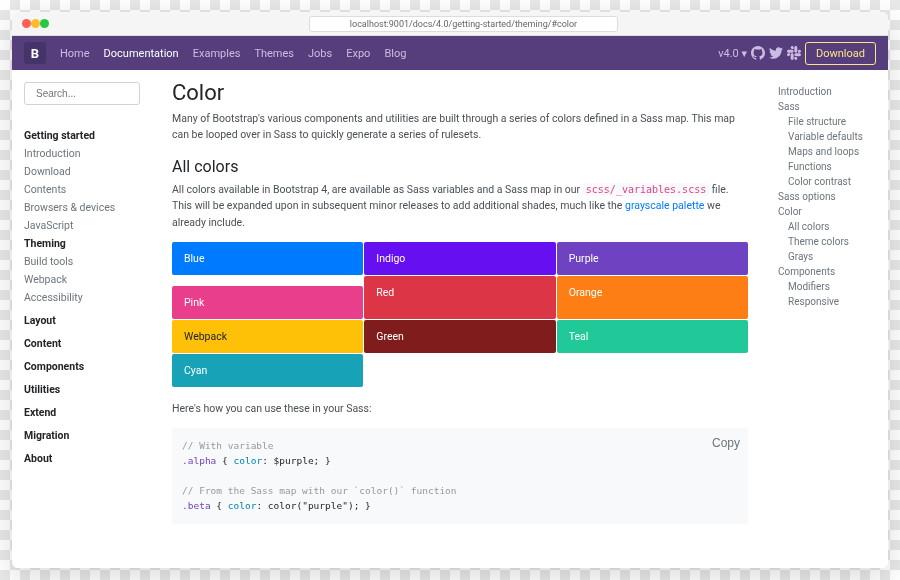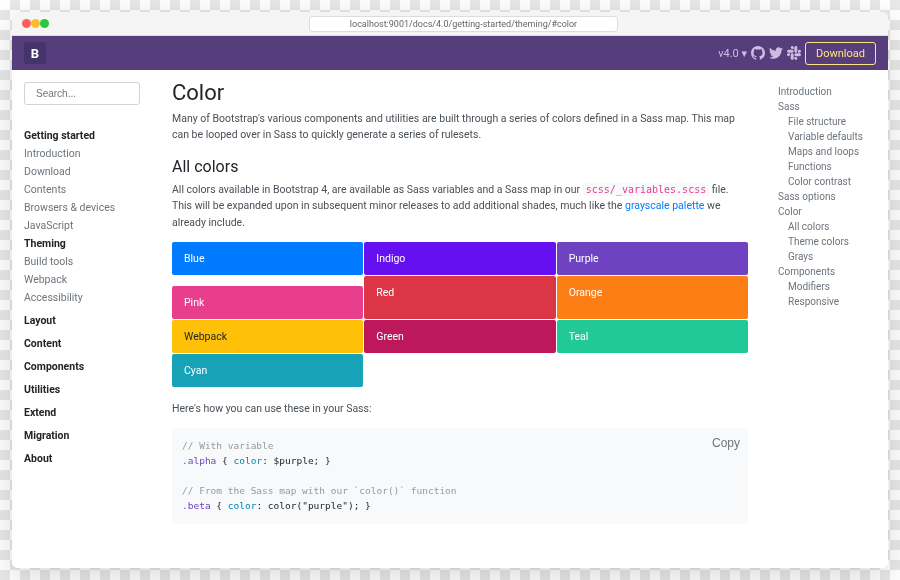--- a/index.html
+++ b/index.html
@@ -52,20 +52,29 @@
   <div class="dot dot-r"></div>
   <div class="dot dot-y"></div>
   <div class="dot dot-g"></div>
   <div class="urlbar">
           <div class="url">localhost:9001/docs/4.0/getting-started/theming/#color</div>
         </div>
 </div>
 
 <div class="navbar">
   <div class="logo">B</div>
+  <div id="nav-links" style="display: flex; gap: 14px;">
+          <span class="nav-link">Home</span>
+          <span class="nav-link active">Documentation</span>
+          <span class="nav-link">Examples</span>
+          <span class="nav-link">Themes</span>
+          <span class="nav-link">Jobs</span>
+          <span class="nav-link">Expo</span>
+          <span class="nav-link">Blog</span>
+        </div>
   <div class="spacer"></div>
   <div class="nav-right">
     <span class="nav-link"><span>v4.0</span> ▾</span>
     <svg class="nav-icon" viewBox="0 0 16 16">
             <path d="M8 0C3.58 0 0 3.58 0 8c0 3.54 2.29 6.53 5.47 7.59.4.07.55-.17.55-.38v-1.33c-2.23.48-2.69-1.07-2.69-1.07-.36-.93-.89-1.17-.89-1.17-.73-.5.05-.49.05-.49.8.06 1.23.83 1.23.83.72 1.23 1.88.87 2.33.67.07-.52.28-.88.51-1.08-1.78-.2-3.64-.89-3.64-3.95 0-.87.31-1.59.82-2.15-.08-.2-.36-1.02.08-2.12 0 0 .67-.21 2.2.82.64-.18 1.32-.27 2-.27s1.36.09 2 .27c1.53-1.04 2.2-.82 2.2-.82.44 1.1.16 1.92.08 2.12.51.56.82 1.27.82 2.15 0 3.07-1.87 3.75-3.65 3.95.29.25.54.73.54 1.48v2.2c0 .21.15.46.55.38C13.71 14.53 16 11.54 16 8c0-4.42-3.58-8-8-8z"></path>
           </svg>
     <svg class="nav-icon" viewBox="0 0 16 16">
             <path d="M16 3c-.6.3-1.2.4-1.9.5.7-.4 1.2-1 1.4-1.8-.6.4-1.3.6-2.1.8-.6-.6-1.5-1-2.4-1-1.8 0-3.3 1.5-3.3 3.3 0 .3 0 .5.1.7-2.7-.1-5.2-1.4-6.8-3.4-.3.5-.4 1-.4 1.7 0 1.1.6 2.1 1.5 2.7-.5 0-1-.2-1.5-.4 0 1.6 1.1 2.9 2.6 3.2-.3.1-.6.1-.9.1l-.6-.1c.4 1.3 1.6 2.3 3.1 2.3-1.1.9-2.5 1.4-4.1 1.4H0c1.5.9 3.2 1.5 5 1.5 6 0 9.3-5 9.3-9.3v-.4c.7-.5 1.3-1.1 1.7-1.8z"></path>
           </svg>
     <svg class="nav-icon" viewBox="0 0 16 16">
@@ -107,21 +116,21 @@
       <span>All colors available in Bootstrap 4, are available as Sass variables and a Sass map in our </span><code>scss/_variables.scss</code><span> file. This will be expanded upon in subsequent minor releases to add additional shades, much like the </span><a>grayscale palette</a><span> we already include.</span>
     </p>
     <div class="swatches" id="swatches">
             <div class="sw" style="background: rgb(0, 123, 255);">Blue</div>
             <div class="sw" style="background: rgb(102, 16, 242);">Indigo</div>
             <div class="sw" style="background: rgb(111, 66, 193);">Purple</div>
             <div class="sw" style="background: rgb(232, 62, 140); margin-top: 10px;">Pink</div>
             <div class="sw" style="background: rgb(220, 53, 69);">Red</div>
             <div class="sw" style="background: rgb(253, 126, 20);">Orange</div>
             <div class="sw dark" style="background: rgb(255, 193, 7);">Webpack</div>
-            <div class="sw" style="background: #be185d;">Green</div>
+            <div class="sw" style="background: #7f1d1d;">Green</div>
             <div class="sw" style="background: rgb(32, 201, 151);">Teal</div>
             <div class="sw" style="background: rgb(23, 162, 184);">Cyan</div>
           </div>
     <p class="p">Here's how you can use these in your Sass:</p>
     <div class="codeblock">
       <span class="copy">Copy</span>
       <div><span class="cm">// With variable</span></div>
       <div><span class="sel">.alpha</span> <span class="br">{</span> <span class="prop">color</span><span class="br">: $purple;</span> <span class="br">}</span></div>
       <div>&nbsp;</div>
       <div><span class="cm">// From the Sass map with our `color()` function</span></div>

